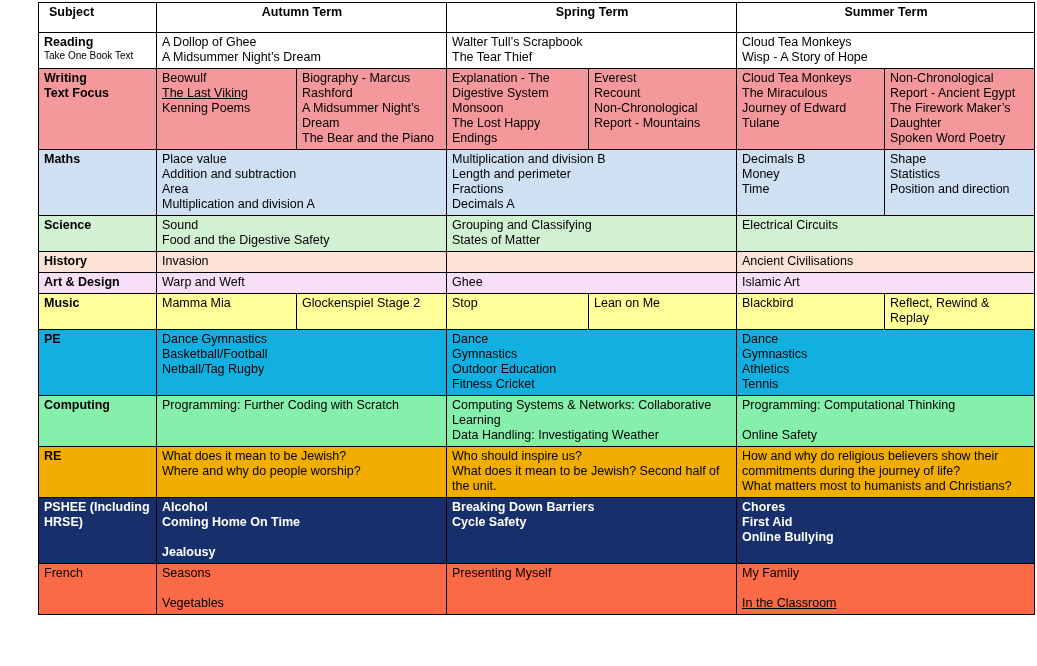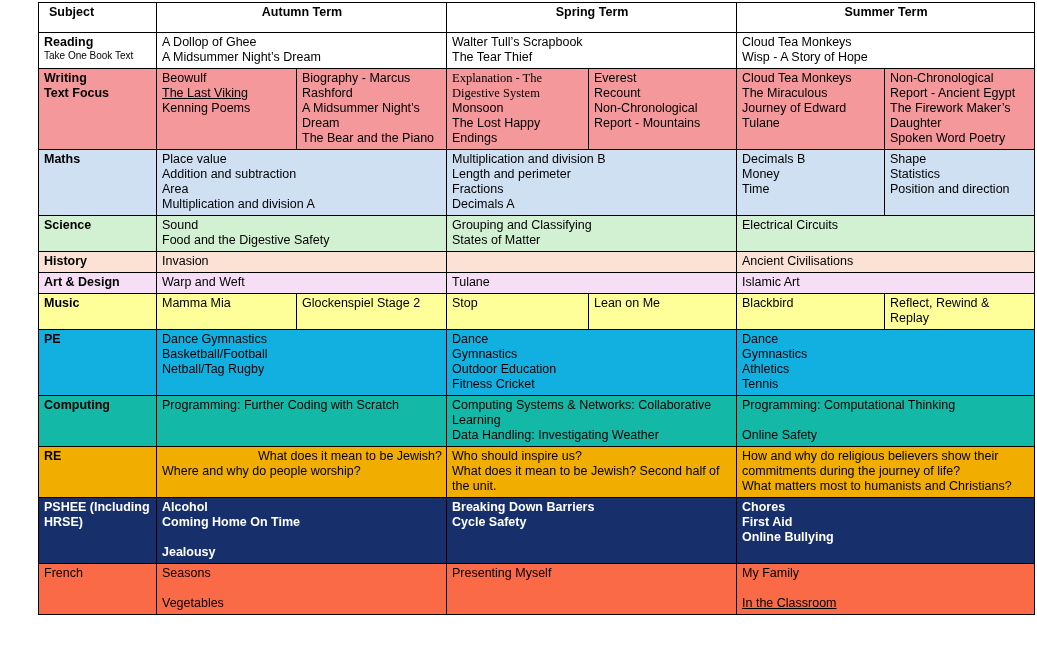--- a/index.html
+++ b/index.html
@@ -74,21 +74,21 @@
   .c-reading   { background: #ffffff; }
   .c-writing   { background: #f4989b; }
   .c-maths     { background: #cfe0f3; }
   .c-science   { background: #d2f0d2; }
   .c-history   { background: #fbe2d5; }
   .c-geography { background: #f6dff6; }
   .c-art       { background: #f6dff6; }
   .c-dt        { background: #d98ae8; }
   .c-music     { background: #ffff99; }
   .c-pe        { background: #12b0e0; }
-  .c-computing { background: #14b8a6; border-radius: 14px; }
+  .c-computing { background: #86efac; border-radius: 14px; }
   .c-re        { background: #f2ae00; }
   .c-pshee     { background: #17306b; color:#ffffff; }
   .c-pshee td  { color: #ffffff; }
   .c-french    { background: #fa6a46; }
   tr.c-pshee td { color: #ffffff; font-weight: bold; }
   tr.c-french td { font-weight: normal; }
 </style>
 </head>
 <body>
 
@@ -142,21 +142,21 @@
             <span style="display: block;">Beowulf</span>
             <span style="display: block; text-decoration: underline;">The Last Viking</span>
             <span style="display: block;">Kenning Poems</span>
           </td>
         <td class="ml">
             <span style="display: block;">Biography - Marcus Rashford</span>
             <span style="display: block;">A Midsummer Night’s Dream</span>
             <span style="display: block;">The Bear and the Piano</span>
           </td>
         <td class="ml">
-            <span style="display: block; font-family: Liberation Serif, serif;">Explanation - The Digestive System</span>
+            <span style="display: block;">Explanation - The Digestive System</span>
             <span style="display: block;">Monsoon</span>
             <span style="display: block;">The Lost Happy Endings</span>
           </td>
         <td class="ml">
             <span style="display: block;">Everest</span>
             <span style="display: block;">Recount</span>
             <span style="display: block;">Non-Chronological Report - Mountains</span>
           </td>
         <td class="ml">
             <span style="display: block;">Cloud Tea Monkeys</span>
@@ -213,21 +213,21 @@
         <td class="subj ml">History</td>
         <td colspan="2" class="ml">Invasion</td>
         <td colspan="2" class="ml"></td>
         <td colspan="2" class="ml">Ancient Civilisations</td>
       </tr>
 
 
       <tr class="c-art">
         <td class="subj ml">Art &amp; Design</td>
         <td colspan="2" class="ml">Warp and Weft</td>
-        <td colspan="2" class="ml">Tulane</td>
+        <td colspan="2" class="ml">Ghee</td>
         <td colspan="2" class="ml">Islamic Art</td>
       </tr>
 
 
       <tr class="c-music">
         <td class="subj ml">Music</td>
         <td class="ml">Mamma Mia</td>
         <td class="ml">Glockenspiel Stage 2</td>
         <td class="ml">Stop</td>
         <td class="ml">Lean on Me</td>
@@ -266,21 +266,21 @@
         <td colspan="2" class="ml">
             <span style="display: block;">Programming: Computational Thinking</span>
             <span style="display: block;">&nbsp;</span>
             <span style="display: block;">Online Safety</span>
           </td>
       </tr>
 
       <tr class="c-re">
         <td class="subj ml">RE</td>
         <td colspan="2" class="ml">
-            <span style="display: block; text-align: right;">What does it mean to be Jewish?</span>
+            <span style="display: block;">What does it mean to be Jewish?</span>
             <span style="display: block;">Where and why do people worship?</span>
           </td>
         <td colspan="2" class="ml">
             <span style="display: block;">Who should inspire us?</span>
             <span style="display: block;">What does it mean to be Jewish? Second half of the unit.</span>
           </td>
         <td colspan="2" class="ml">
             <span style="display: block;">How and why do religious believers show their commitments during the journey of life?</span>
             <span style="display: block;">What matters most to humanists and Christians?</span>
           </td>

